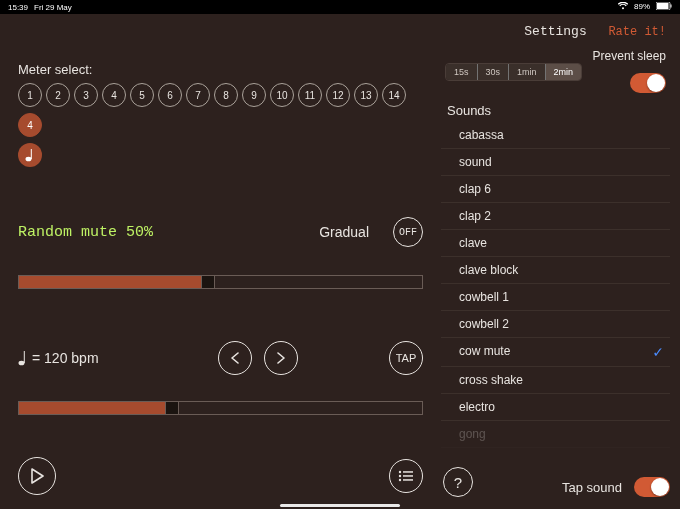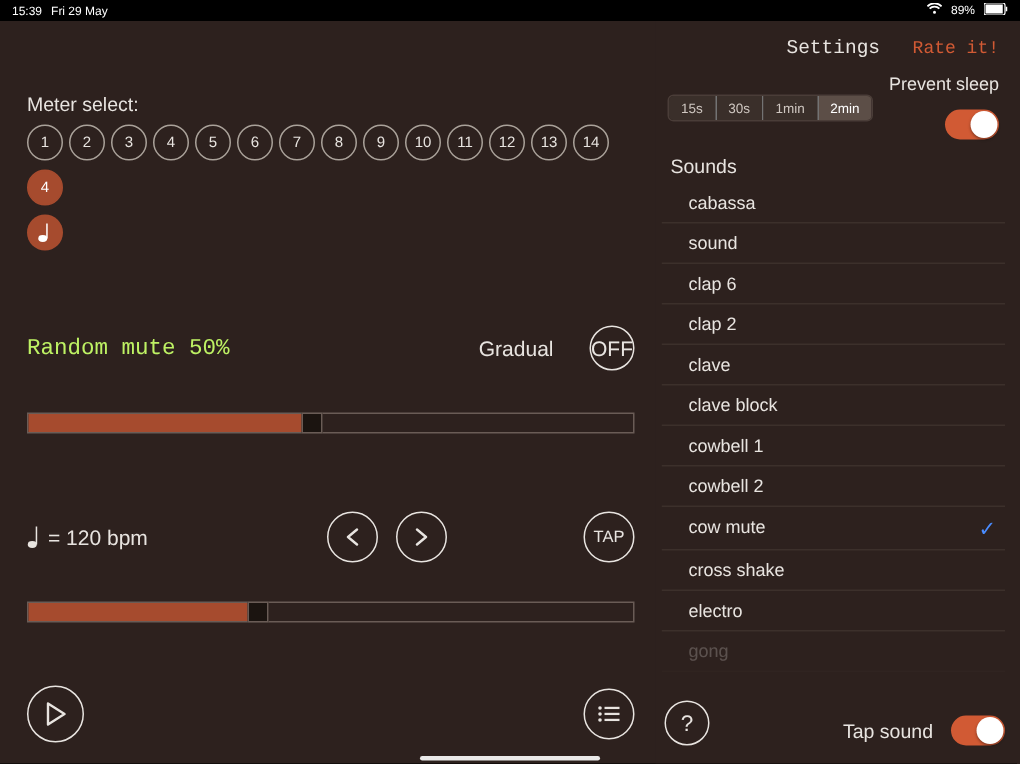--- a/index.html
+++ b/index.html
@@ -32,21 +32,21 @@
     width: 24px; height: 24px; border-radius: 50%; background: #a64b2e;
     display: flex; align-items: center; justify-content: center; color: #fff; font-size: 13px;
   }
   .section-rand {
     margin-top: 44px; display: flex; align-items: center; justify-content: space-between; width: 100%;
   }
   .rand-label { font-size: 15px; color: #bef264; font-family: Liberation Mono, monospace; }
   .gradual-wrap { display:flex; align-items:center; gap:24px; font-size:14px; }
   .off-circle {
     width: 30px; height: 30px; border-radius: 50%; border: 1.5px solid #e8e4e0;
-    display: flex; align-items:center; justify-content:center; font-size:14px; font-weight:500;
+    display: flex; align-items:center; justify-content:center; font-size:10px; font-weight:500;font-family:Liberation Mono, monospace;
   }
   .slider-track {
     margin-top: 28px;
     width: 100%; height: 14px; border: 1px solid #6a5c56; position: relative; background: transparent;
   }
   .slider-fill { position:absolute; left:0; top:0; bottom:0; background:#a64b2e; }
   .slider-thumb { position:absolute; top:-1px; bottom:-1px; width:14px; background:#1b1410; border:1px solid #6a5c56; }
   .tempo-row {
     margin-top: 52px; display:flex; align-items:center; justify-content:space-between; width:100%;
   }

